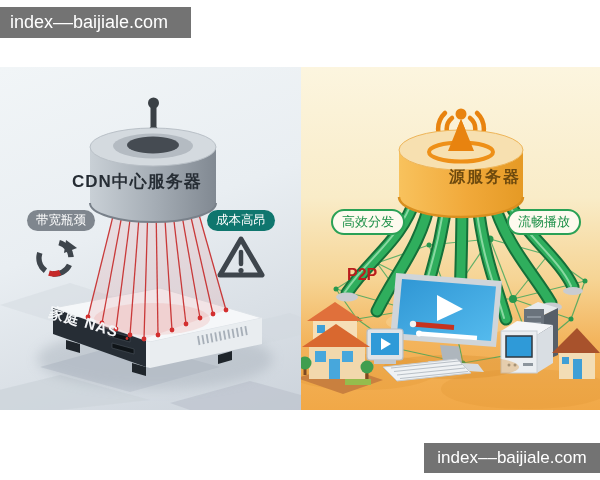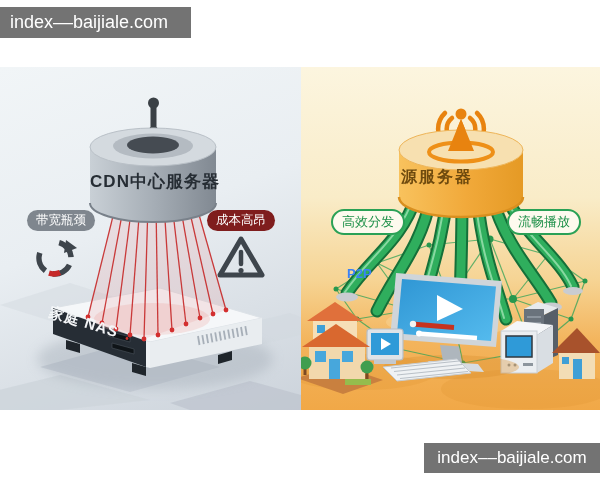--- a/index.html
+++ b/index.html
@@ -9,35 +9,35 @@
       display:flex;align-items:center;white-space:nowrap;}
   #wm-top{left:0;top:7px;width:181px;height:31px;padding-left:10px;}
   #wm-bottom{left:424px;top:443px;width:176px;height:30px;justify-content:center;font-size:17px;}
   #illu{position:absolute;left:0;top:67px;width:600px;height:343px;}
   #left-panel{position:absolute;left:0;top:0;width:301px;height:343px;
       background:linear-gradient(160deg,#f1f5f7 0%,#e9eef2 45%,#ccd3db 100%);}
   #right-panel{position:absolute;left:301px;top:0;width:299px;height:343px;
       background:linear-gradient(#fcf5df 0%,#f9ecc8 38%,#f6d494 62%,#f3b45c 80%,#f1a847 100%);}
   svg{position:absolute;left:0;top:0;display:block;}
   .overlay{position:absolute;white-space:nowrap;}
-  #cdn-label{left:65px;top:170px;width:180px;text-align:center;font-size:17px;font-weight:800;
+  #cdn-label{left:72px;top:170px;width:180px;text-align:left;font-size:17px;font-weight:800;
       color:#262d34;letter-spacing:1px;}
-  #origin-label{left:401px;top:167px;width:120px;text-align:left;font-size:16px;font-weight:800;
+  #origin-label{left:401px;top:167px;width:120px;text-align:right;font-size:16px;font-weight:800;
       color:#6e4a0e;letter-spacing:2px;}
   .pill{position:absolute;display:flex;align-items:center;justify-content:center;
       font-weight:normal;border-radius:12px;}
   #pill-bandwidth{left:27px;top:210px;width:68px;height:21px;background:#7f868e;color:#fff;font-size:12.5px;}
-  #pill-cost{left:207px;top:210px;width:68px;height:21px;background:#7f1d1d;color:#fff;font-size:12.5px;}
+  #pill-cost{left:207px;top:210px;width:68px;height:21px;background:#0f766e;color:#fff;font-size:12.5px;}
   #pill-dist{left:331px;top:209px;width:70px;height:22px;background:#fdfaee;border:2px solid #2aa156;
       color:#1e9049;font-size:13px;border-radius:14px;}
   #pill-play{left:507px;top:209px;width:70px;height:22px;background:#fdfaee;border:2px solid #2aa156;
       color:#1e9049;font-size:13px;border-radius:14px;}
   #nas-label{left:52px;top:303px;width:86px;color:#f4f6f8;font-size:15px;font-weight:bold;
       transform:rotate(17deg);transform-origin:left top;letter-spacing:1px;}
-  #p2p-label{left:318px;top:266px;font-size:13px;font-weight:800;color:#3b82f6;padding-left:29px;}
+  #p2p-label{left:318px;top:266px;font-size:16px;font-weight:800;color:#b91c1c;padding-left:29px;}
 </style>
 </head>
 <body>
 
 <div id="stage">
 
   <div id="illu">
 
     <div id="left-panel">
       <svg width="301" height="343" viewBox="0 0 301 343">

